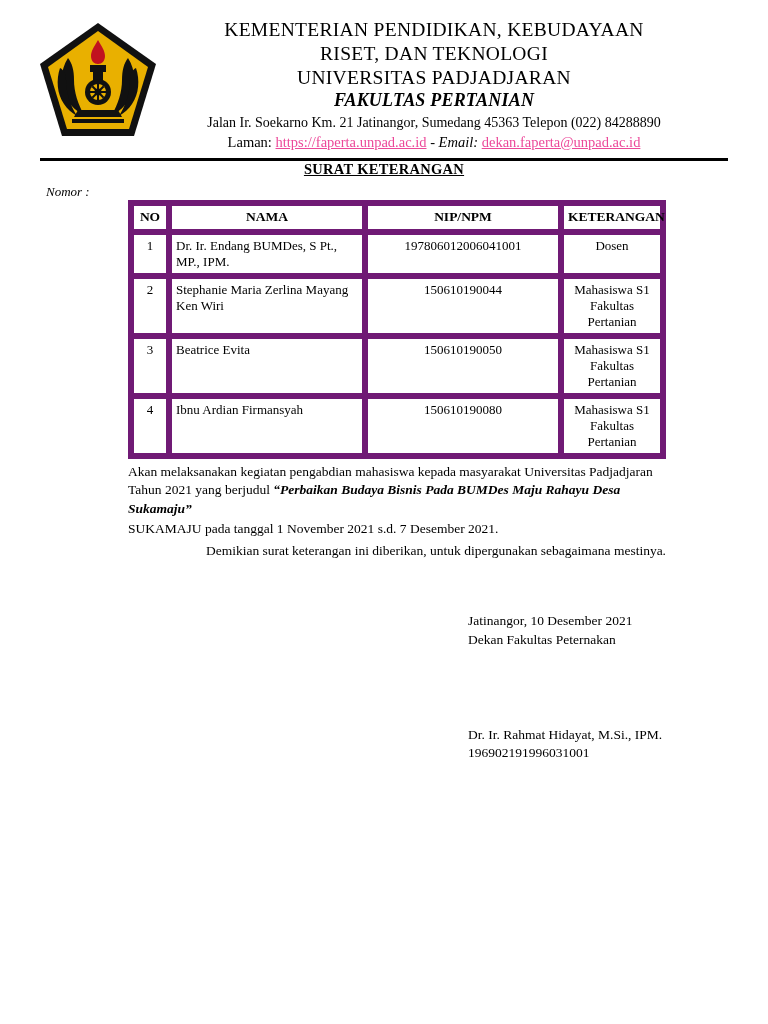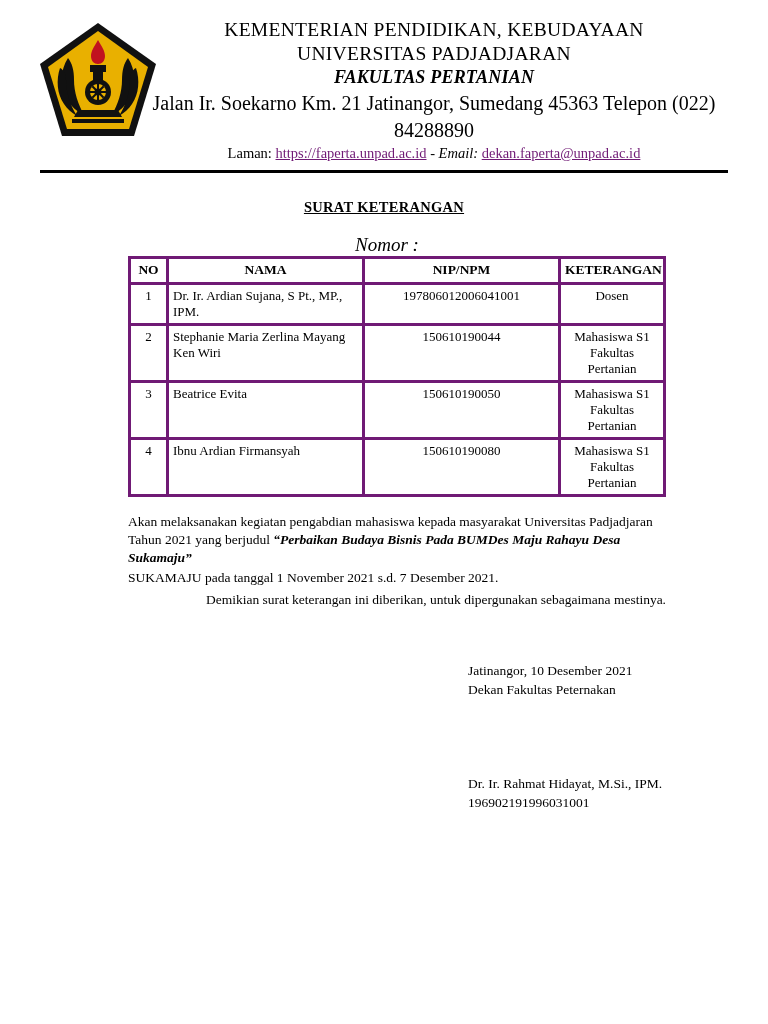--- a/index.html
+++ b/index.html
@@ -44,76 +44,74 @@
     white-space: nowrap;
   }
   .lh-line4 {
     font-size: 18px;
     font-weight: bold;
     line-height: 1.3;
     letter-spacing: 0.2px;
     font-style: italic;
   }
   .lh-line5 {
-    font-size: 20px;
+    font-size: 14px;
     line-height: 1.35;
     margin-top: 1px;
     text-align: center;
   }
   .lh-line6 {
     font-size: 14.5px;
     line-height: 1.35;
   }
   .lh-line6 .lbl-email { font-style: italic; }
   .link {
-    color: #701a75;
+    color: #ec4899;
     text-decoration: underline;
   }
   .rule {
     border: none;
     border-top: 3px solid #000;
     margin: 6px 0 0 0;
     height: 0;
   }
 
   
   .doc-title {
     text-align: center;
     font-size: 14.5px;
     font-weight: bold;
     text-decoration: underline;
-    margin-top: 26px;
     letter-spacing: 0.3px;
   }
   .doc-nomor {
-    text-align: center;
-    font-size: 19px;
+    font-size: 13px;
     font-style: italic;
-    margin-top: 18px;
+    margin-top: 6px;
     padding-left: 6px;
   }
 
   
   .content {
     padding-left: 88px;
     padding-right: 62px;
   }
   .intro {
     font-size: 13.5px;
     margin-top: 28px;
     margin-bottom: 8px;
   }
 
   table.persons {
     width: 100%;
     border-collapse: collapse;
     table-layout: fixed;
   }
   table.persons th, table.persons td {
-    border: 3px solid #701a75;
+    border: 6px solid #701a75;
     font-size: 13px;
     vertical-align: top;
     padding: 3px 4px;
   }
   table.persons th {
     text-align: center;
     font-weight: bold;
     font-size: 13.5px;
     padding: 3px 4px 4px 4px;
     vertical-align: middle;
@@ -134,21 +132,21 @@
   td.c-ket { text-align: center; }
 
   tr.r1 td { height: 28px; }
   tr.r2 td { height: 36px; }
   tr.r3 td { height: 38px; }
   tr.r4 td { height: 38px; }
 
   .para {
     font-size: 13.5px;
     line-height: 1.35;
-    margin-top: 16px;
+    margin-top: 4px;
   }
   .para b { font-weight: bold; font-style: italic; }
   .para .p2 { display: block; margin-top: 2px; }
   .para .p3 { display: block; margin-top: 4px; text-align: right; }
 
   
   .signature {
     margin-top: 52px;
     padding-left: 340px;
     font-size: 13.5px;
@@ -195,20 +193,21 @@
           <line x1="58.3" y1="66.3" x2="69.7" y2="77.7"></line>
           <line x1="69.7" y1="66.3" x2="58.3" y2="77.7"></line>
         </g>
 
         <path d="M44 90 L84 90 L88 97 L40 97 Z" fill="#111111"></path>
         <path d="M38 99 L90 99 L90 103 L38 103 Z" fill="#111111"></path>
       </svg>
     </div>
 
     <div class="lh-line1">KEMENTERIAN PENDIDIKAN, KEBUDAYAAN</div>
+    <div class="lh-line2">RISET, DAN TEKNOLOGI</div>
     <div class="lh-line3">UNIVERSITAS PADJADJARAN</div>
     <div class="lh-line4">FAKULTAS PERTANIAN</div>
     <div class="lh-line5">Jalan Ir. Soekarno Km. 21 Jatinangor, Sumedang 45363  Telepon (022) 84288890</div>
     <div class="lh-line6">
       <span>Laman:</span>
       <span class="link">https://faperta.unpad.ac.id</span>
       <span>-</span>
       <span class="lbl-email">Email:</span>
       <span class="link">dekan.faperta@unpad.ac.id</span>
     </div>
@@ -233,21 +232,21 @@
         <tr>
           <th>NO</th>
           <th>NAMA</th>
           <th>NIP/NPM</th>
           <th>KETERANGAN</th>
         </tr>
       </thead>
       <tbody>
         <tr class="r1">
           <td class="c-no">1</td>
-          <td class="c-nama">Dr.  Ir.  Ardian  Sujana,  S Pt., MP., IPM.</td>
+          <td class="c-nama">Dr.  Ir.  Endang  BUMDes,  S Pt., MP., IPM.</td>
           <td class="c-nip">197806012006041001</td>
           <td class="c-ket">Dosen</td>
         </tr>
         <tr class="r2">
           <td class="c-no">2</td>
           <td class="c-nama">Stephanie Maria Zerlina Mayang Ken Wiri</td>
           <td class="c-nip">150610190044</td>
           <td class="c-ket">Mahasiswa S1 Fakultas Pertanian</td>
         </tr>
         <tr class="r3">

